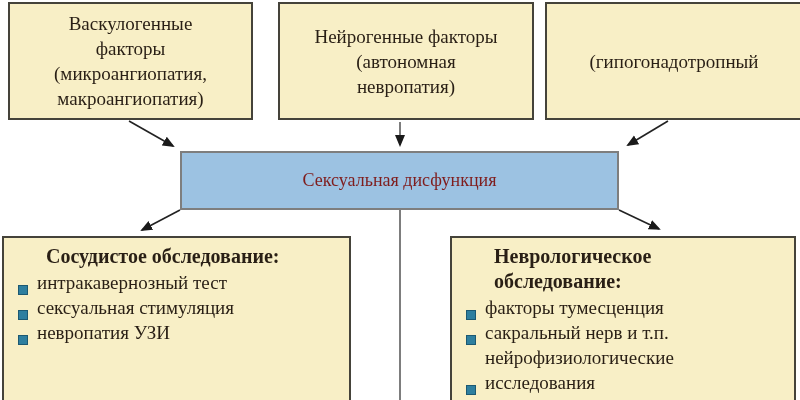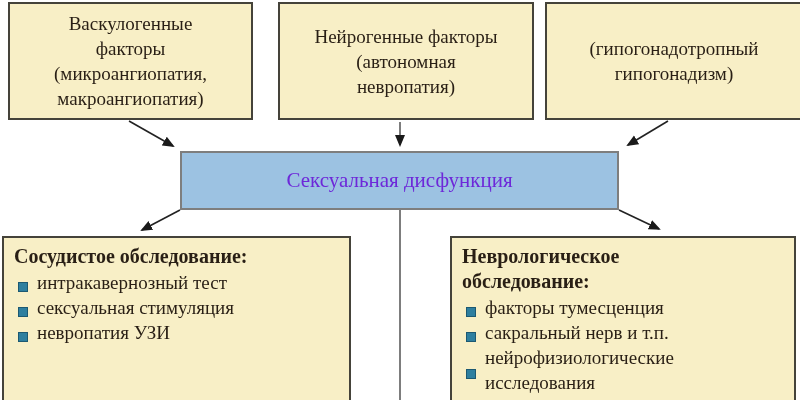--- a/index.html
+++ b/index.html
@@ -23,35 +23,35 @@
     text-align:center;
     font-size:19px;line-height:25px;
   }
   #box-top-1{left:8px;width:245px;text-align:center;}
   #box-top-2{left:278px;width:256px;}
   #box-top-3{left:545px;width:258px;}
   .center-box{
     left:180px;top:151px;width:439px;height:59px;
     background:#9cc2e2;
     border:2px solid #7e7e7e;
-    color:#6d28d9;
+    color:#7f1d1d;
     display:flex;align-items:center;justify-content:center;
-    font-size:21px;
+    font-size:18px;
   }
   .bottom-box{
     top:236px;height:170px;
     padding:6px 8px 0 10px;
     font-size:19px;line-height:25px;
   }
   #box-bottom-1{left:2px;width:349px;}
   #box-bottom-2{left:450px;width:346px;}
-  .box-title{font-weight:bold;font-size:20px;}
+  .box-title{font-weight:bold;font-size:20px;margin-left:32px;}
   .box-title span{display:block;}
   ul.bullet-list{list-style:none;margin:1px 0 0 0;padding:0;}
-  ul.bullet-list li{display:flex;align-items:center;margin:0;}
+  ul.bullet-list li{display:flex;align-items:flex-end;margin:0;}
   .bullet{
     flex:0 0 auto;
     width:8px;height:8px;
     margin:8px 9px 0 4px;
     background:#2e7f9f;
     border:1px solid #1c5972;
   }
   .li-text{flex:1 1 auto;}
 </style>
 </head>
@@ -87,21 +87,20 @@
   </div>
 
   <div class="box cream top-box" id="box-top-2">
     <div>Нейрогенные факторы</div>
     <div>(автономная</div>
     <div>невропатия)</div>
   </div>
 
   <div class="box cream top-box" id="box-top-3">
     <div>(гипогонадотропный</div>
-    <div>гипогонадизм)</div>
   </div>
 
   <div class="box center-box">
     <span>Сексуальная дисфункция</span>
   </div>
 
   <div class="box cream bottom-box" id="box-bottom-1">
     <div class="box-title">
       <span>Сосудистое обследование:</span>
     </div>

